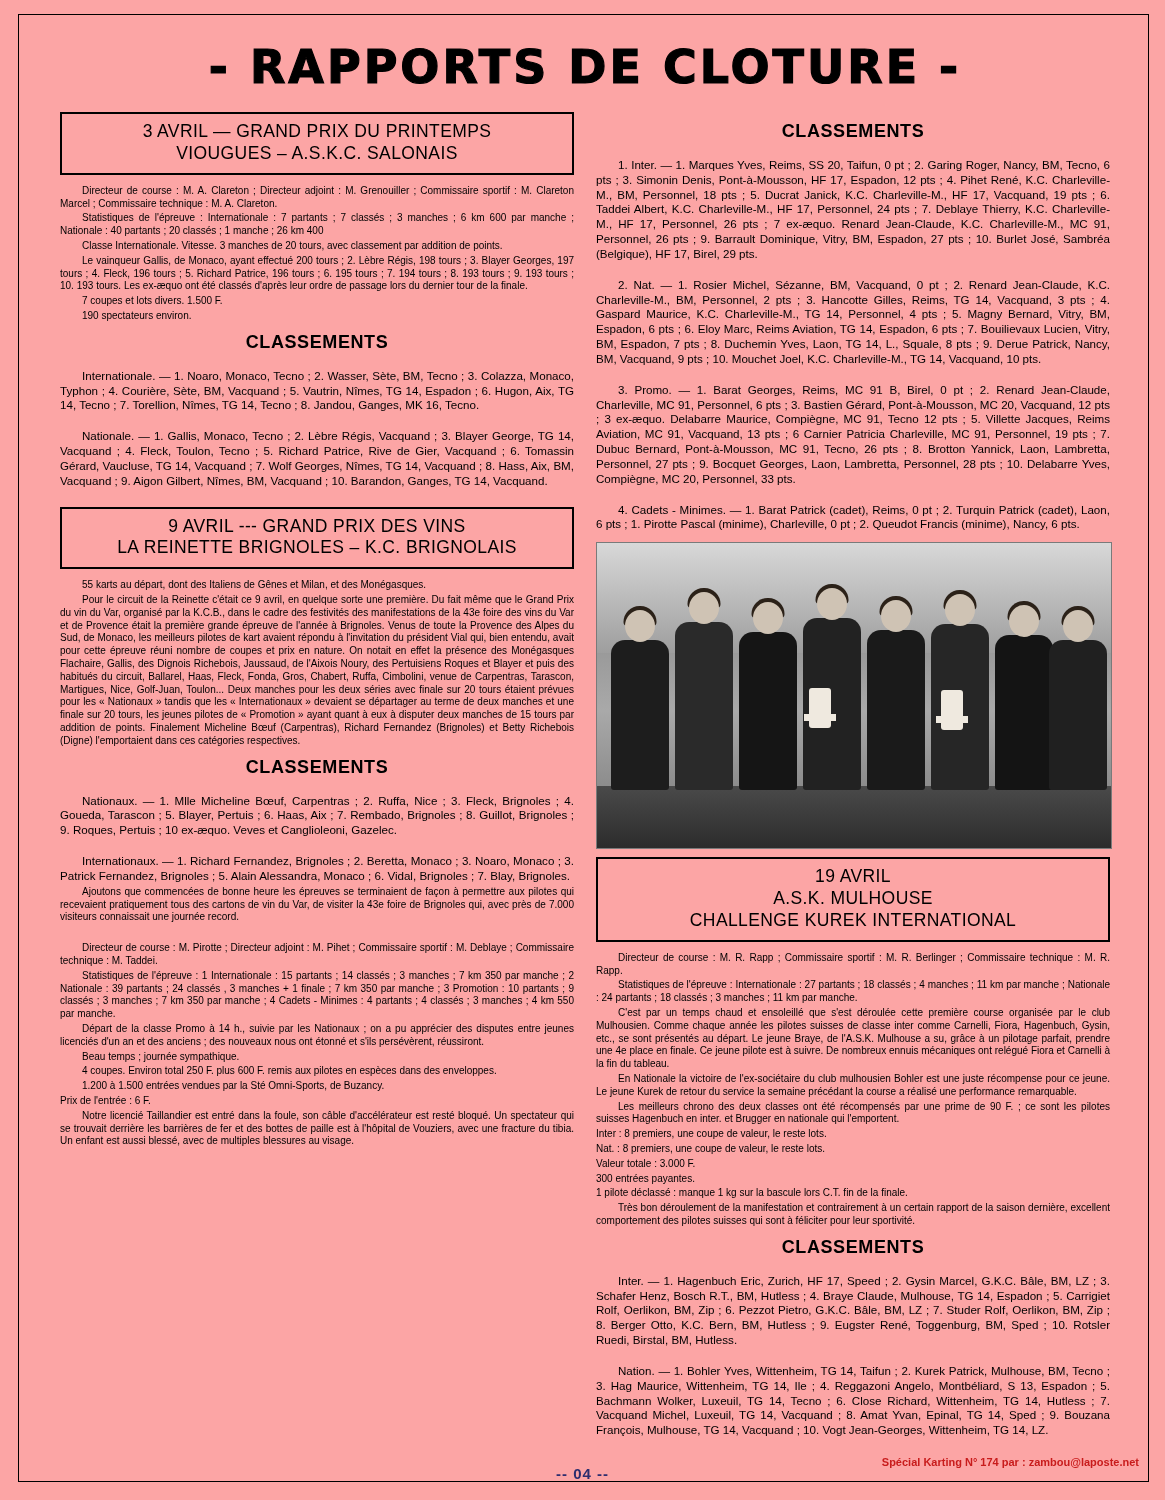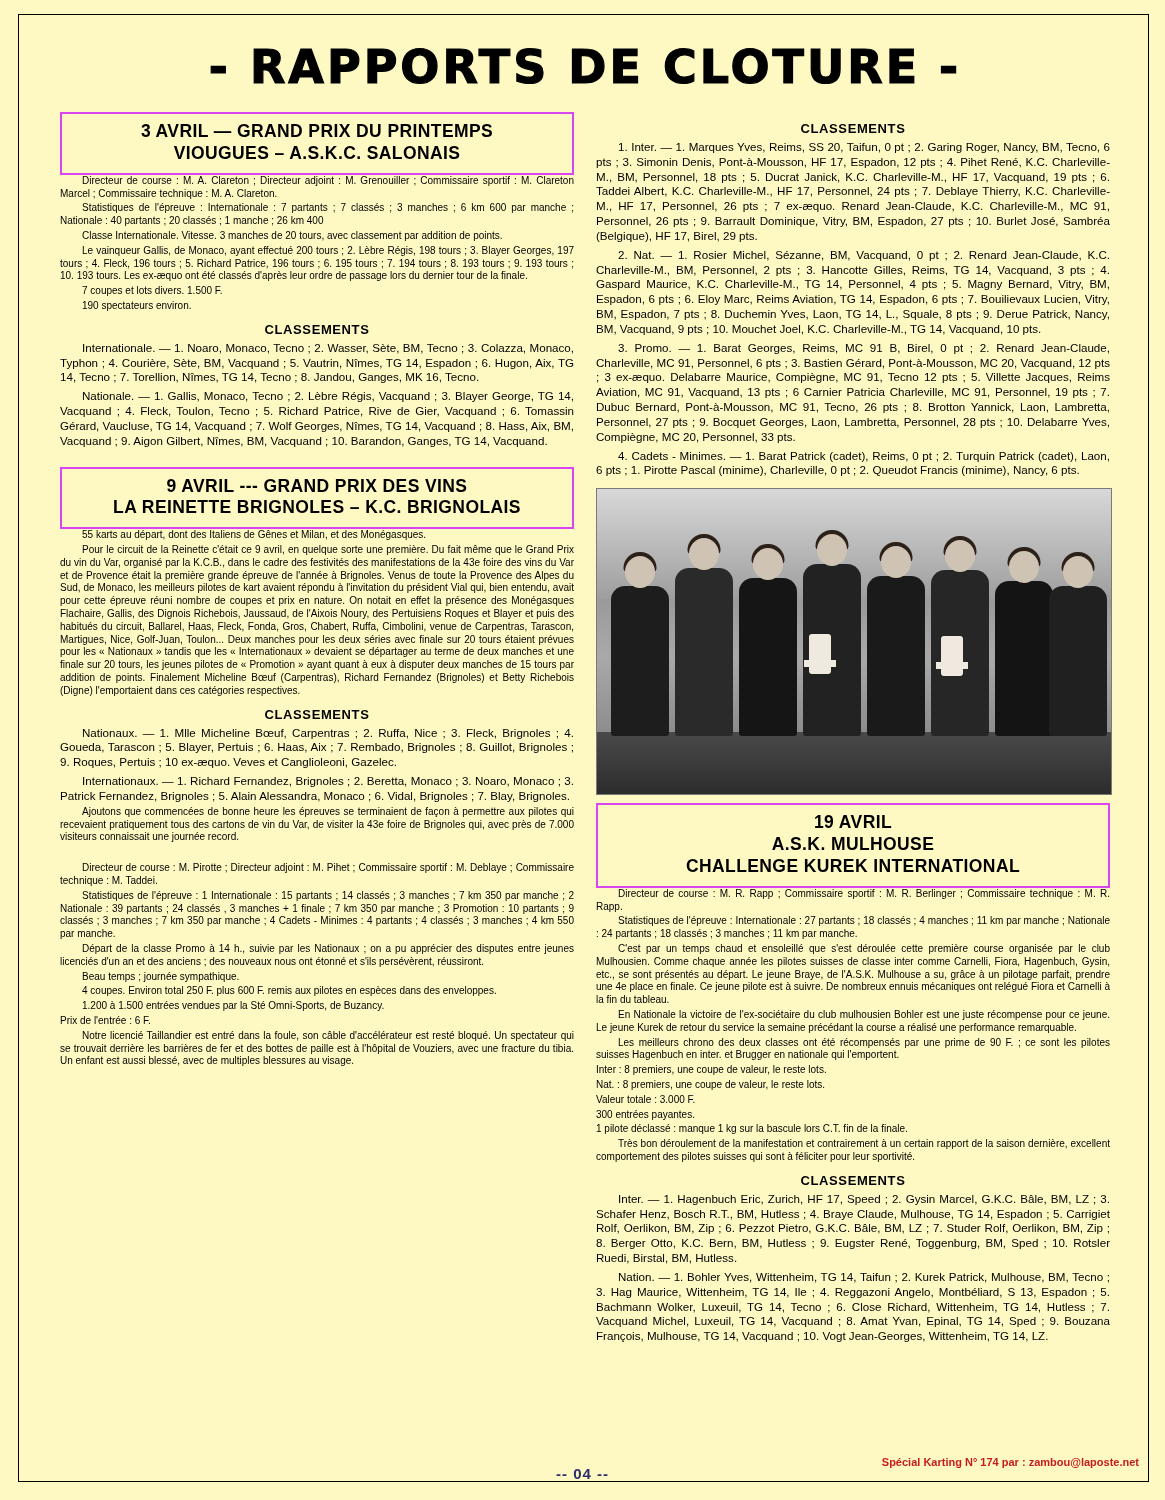--- a/index.html
+++ b/index.html
@@ -1,67 +1,68 @@
 <!DOCTYPE html>
 <html><head>
 <meta charset="utf-8">
 <style>
   html,body{margin:0;padding:0;background:#ffffff;}
   body{width:1165px;height:1500px;font-family:"Liberation Sans",sans-serif;color:#000;position:relative;overflow:hidden;}
-  .page{position:relative;width:1165px;height:1500px;background:#fef9c3;}
+  .page{position:relative;width:1165px;height:1500px;background:#fca5a5;}
   .border{position:absolute;left:18px;top:14px;width:1129px;height:1466px;border:1px solid #000;}
   .inner{position:absolute;left:60px;top:40px;width:1050px;}
 
   h1.title{
     font-family:"DejaVu Sans",sans-serif;
     font-weight:bold;
     font-size:46px;
     letter-spacing:3px;
     text-align:center;
     margin:0 0 18px 0;
     padding:0;
     -webkit-text-stroke:1.2px #000;
   }
 
   .cols{display:flex;gap:22px;align-items:flex-start;}
   .col{width:514px;}
 
   .boxhead{
-    border:2px solid #d946ef;
+    border:2px solid #000000;
     padding:7px 6px 8px 6px;
     text-align:center;
-    font-weight:bold;
+    font-weight:normal;
     font-size:17.5px;
     line-height:1.25;
     letter-spacing:0.4px;
+    margin-bottom:10px;
     font-family:"Liberation Sans",sans-serif;
   }
   .boxhead .l2{display:block;}
 
   p.body{
     font-size:10px;
     line-height:1.28;
     text-align:justify;
     margin:0 0 2px 0;
     text-indent:22px;
     hyphens:auto;
   }
   p.body.noind{text-indent:0;}
   .clsHead{
     text-align:center;
     font-weight:bold;
-    font-size:13px;
+    font-size:18px;
     letter-spacing:0.6px;
     margin:9px 0 3px 0;
   }
   p.cls{
     font-size:11.6px;
     line-height:1.28;
     text-align:justify;
-    margin:4px 0 2px 0;
+    margin:16px 0 2px 0;
     text-indent:22px;
   }
   .gap{height:16px;}
 
   .photo{
     width:514px;height:305px;
     margin:10px 0 8px 0;
     background:#b9b9b9;
     position:relative;overflow:hidden;
     border:1px solid #7a7a7a;

